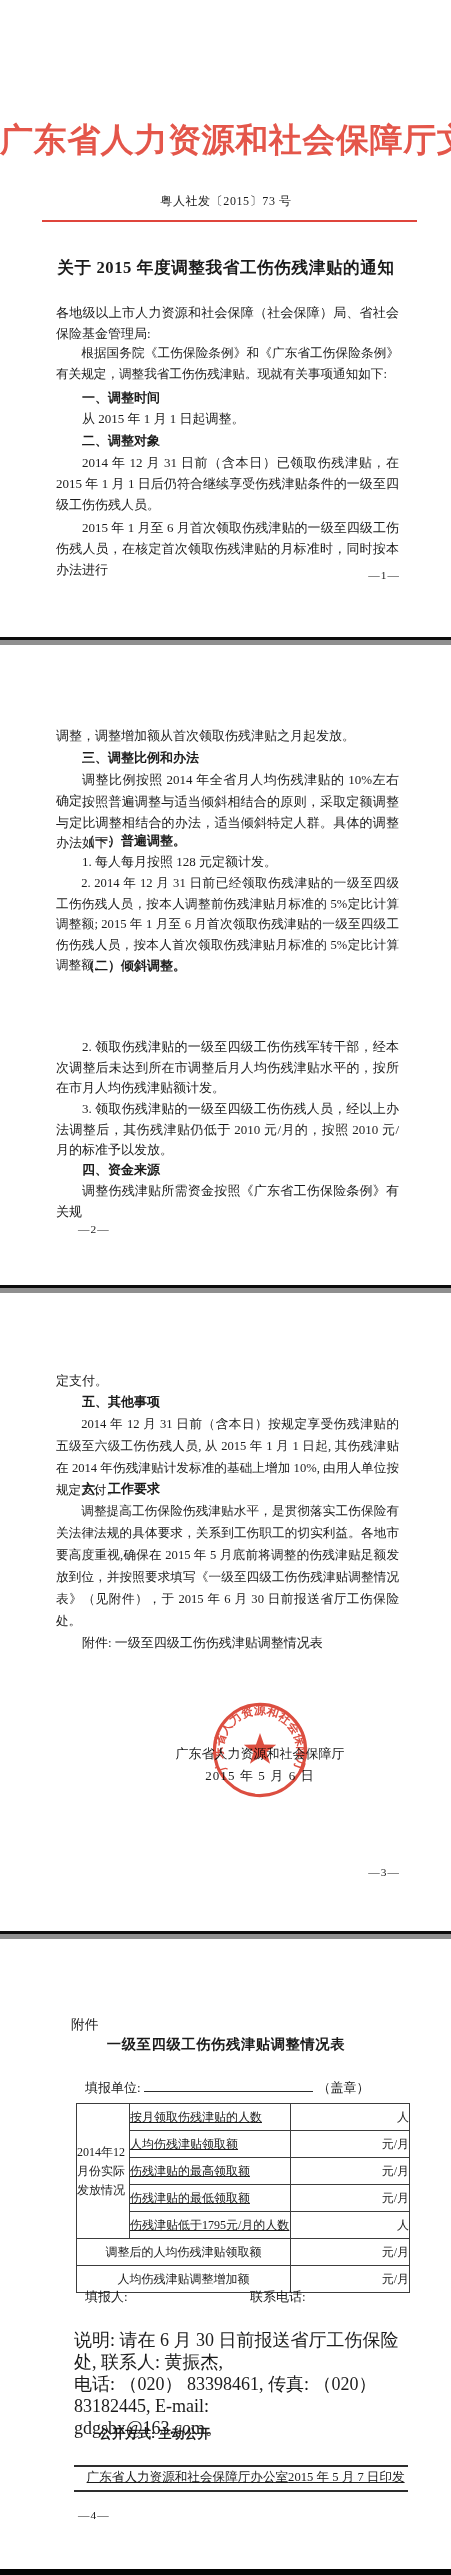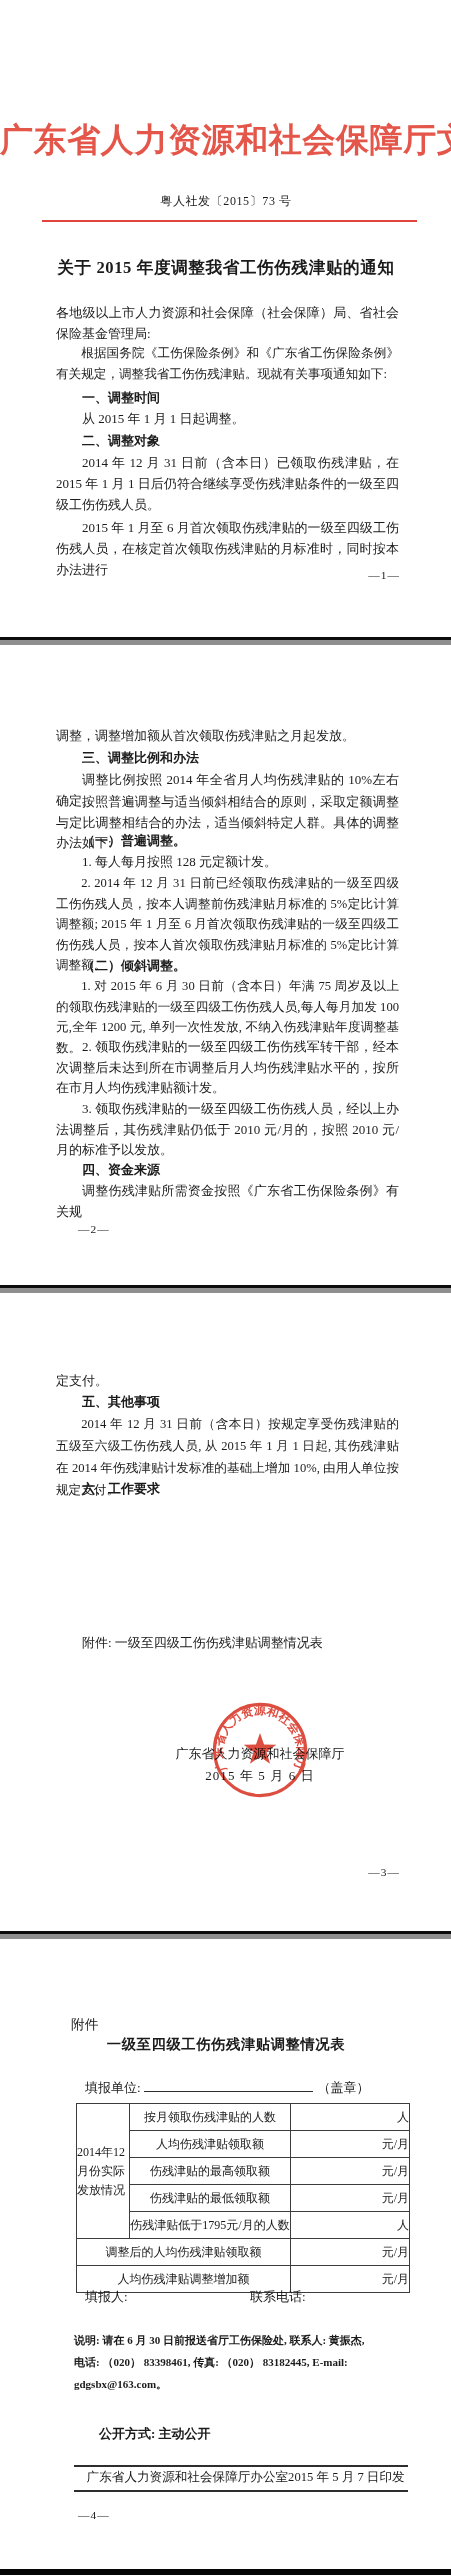--- a/index.html
+++ b/index.html
@@ -41,29 +41,29 @@
   .attach-label{left:71px;top:2016px;font-size:13.7px;}
   .table-title{left:0;top:2035px;width:491px;text-align:center;font-size:14.3px;font-weight:bold;letter-spacing:0.6px;width:452px;}
   .form-unit-row{left:85px;top:2077px;width:297px;font-size:13px;white-space:nowrap;}
   .blank-line{display:inline-block;width:169px;border-bottom:1.1px solid #2c2c2c;height:13.7px;margin:0 4.6px 0 3.4px;}
   table.adj{
     position:absolute;left:76px;top:2103px;width:331px;
     border-collapse:collapse;table-layout:fixed;font-size:12px;
   }
   table.adj td{border:1.4px solid #3c3c3c;height:26px;padding:0;}
   td.group{width:52px;text-align:left;padding-left:3.4px;white-space:pre-line;line-height:19px;font-size:12px;}
-  td.rlabel{width:160px;text-align:center;}
+  td.rlabel{width:160px;text-align:left;text-decoration:underline;}
   td.unit{width:118px;text-align:right;padding-right:15px;}
   td.wide{text-align:center;margin-left:20px;}
   .filler-row{top:2288px;font-size:13px;}
-  .note-block{left:74px;top:2329px;width:337px;font-size:11px;line-height:22px;font-weight:bold;}
+  .note-block{left:74px;top:2329px;width:337px;font-size:18px;line-height:22px;}
   .publicity{left:99px;top:2425px;font-size:13px;font-weight:bold;}
   .foot-rule{left:74px;width:334px;height:1.7px;background:#2e2e2e;}
   .office-row{left:74px;top:2469px;width:334px;display:flex;justify-content:space-between;
-    padding:0 3.4px 0 12.6px;box-sizing:border-box;font-size:12.6px;white-space:nowrap;}
+    padding:0 3.4px 0 12.6px;box-sizing:border-box;font-size:12.6px;white-space:nowrap;text-decoration:underline;}
 </style>
 </head>
 <body>
 
 <div id="canvas">
 
   <div class="abs agency-title">广东省人力资源和社会保障厅文件</div>
   <div class="abs doc-number">粤人社发〔2015〕73 号</div>
   <div class="abs red-rule"></div>
   <div class="abs notice-title">关于 2015 年度调整我省工伤伤残津贴的通知</div>
@@ -81,34 +81,34 @@
   <div class="abs sep-gray" style="top:640px"></div>
 
   <div class="abs body-p lh36" style="top:726px">调整，调整增加额从首次领取伤残津贴之月起发放。</div>
   <div class="abs body-p lh36 ind hd" style="top:748px">三、调整比例和办法</div>
   <div class="abs body-p lh36 ind" style="top:770px">调整比例按照 2014 年全省月人均伤残津贴的 10%左右确定。</div>
   <div class="abs body-p lh36 ind hd" style="top:831px">（一）普遍调整。</div>
   <div class="abs body-p lh36 ind" style="top:792px">按照普遍调整与适当倾斜相结合的原则，采取定额调整与定比调整相结合的办法，适当倾斜特定人群。具体的调整办法如下:</div>
   <div class="abs body-p lh36 ind" style="top:852px">1. 每人每月按照 128 元定额计发。</div>
   <div class="abs body-p lh36 ind fs22" style="top:873px">2. 2014 年 12 月 31 日前已经领取伤残津贴的一级至四级工伤伤残人员，按本人调整前伤残津贴月标准的 5%定比计算调整额; 2015 年 1 月至 6 月首次领取伤残津贴的一级至四级工伤伤残人员，按本人首次领取伤残津贴月标准的 5%定比计算调整额。</div>
   <div class="abs body-p lh36 ind hd" style="top:956px">（二）倾斜调整。</div>
-  <div class="abs body-p lh36 ind fs22" style="top:976px">1. 对 2015 年 6 月 30 日前（含本日）年满 75 周岁及以上的领取伤残津贴的一级至四级工伤伤残人员,每人每月加发 100 元,全年 1200 元, 单列一次性发放, 不纳入伤残津贴年度调整基数。</div>
   <div class="abs body-p lh36 ind" style="top:1037px">2. 领取伤残津贴的一级至四级工伤伤残军转干部，经本次调整后未达到所在市调整后月人均伤残津贴水平的，按所在市月人均伤残津贴额计发。</div>
   <div class="abs body-p lh36 ind" style="top:1099px">3. 领取伤残津贴的一级至四级工伤伤残人员，经以上办法调整后，其伤残津贴仍低于 2010 元/月的，按照 2010 元/月的标准予以发放。</div>
   <div class="abs body-p lh36 ind hd" style="top:1160px">四、资金来源</div>
   <div class="abs body-p lh36 ind" style="top:1181px">调整伤残津贴所需资金按照《广东省工伤保险条例》有关规</div>
   <div class="abs pageno" style="left:78px;top:1223px;">—2—</div>
 
   <div class="abs sep-black" style="top:1285px"></div>
   <div class="abs sep-gray" style="top:1288px"></div>
 
   <div class="abs body-p lh38" style="top:1370px">定支付。</div>
   <div class="abs body-p lh38 ind hd" style="top:1391px">五、其他事项</div>
   <div class="abs body-p lh38 ind fs22" style="top:1413px">2014 年 12 月 31 日前（含本日）按规定享受伤残津贴的五级至六级工伤伤残人员, 从 2015 年 1 月 1 日起, 其伤残津贴在 2014 年伤残津贴计发标准的基础上增加 10%, 由用人单位按规定支付。</div>
   <div class="abs body-p lh38 ind hd" style="top:1478px">六、工作要求</div>
+  <div class="abs body-p lh38 ind fs22" style="top:1500px">调整提高工伤保险伤残津贴水平，是贯彻落实工伤保险有关法律法规的具体要求，关系到工伤职工的切实利益。各地市要高度重视,确保在 2015 年 5 月底前将调整的伤残津贴足额发放到位，并按照要求填写《一级至四级工伤伤残津贴调整情况表》（见附件），于 2015 年 6 月 30 日前报送省厅工伤保险处。</div>
   <div class="abs body-p lh38 ind" style="top:1632px">附件: 一级至四级工伤伤残津贴调整情况表</div>
 
   <div class="abs issuer-line">广东省人力资源和社会保障厅</div>
   <div class="abs issue-date">2015 年 5 月 6 日</div>
 
   <div class="abs seal-wrap">
     <svg width="98" height="98" viewBox="0 0 172 172">
       <defs>
         <path id="sealArc" d="M 24 112 A 66 66 0 1 1 148 112" fill="none"></path>
       </defs>

